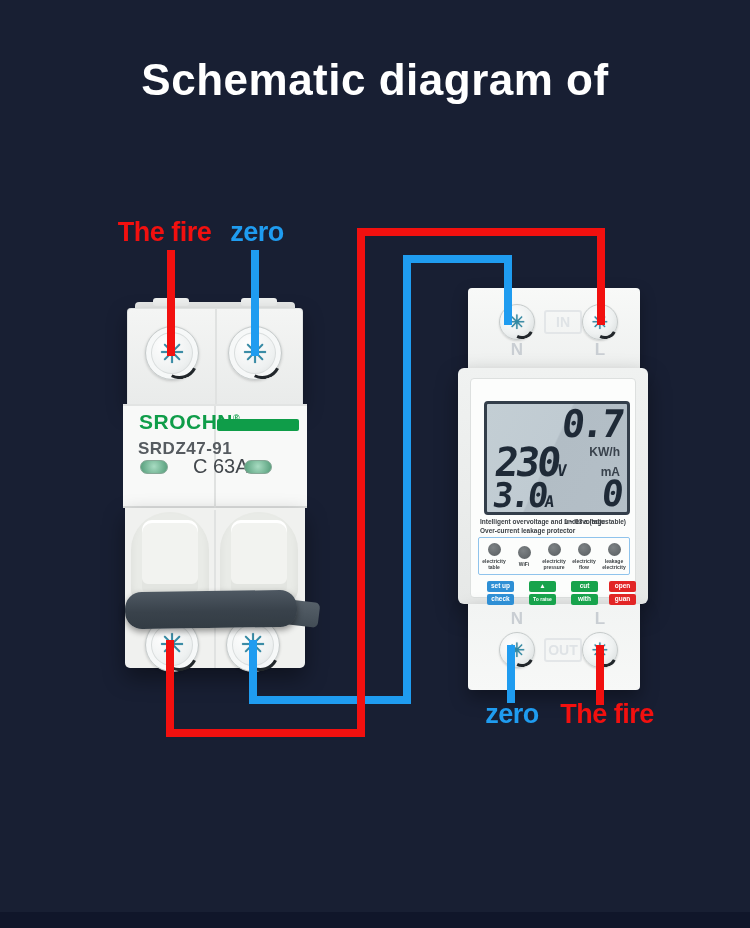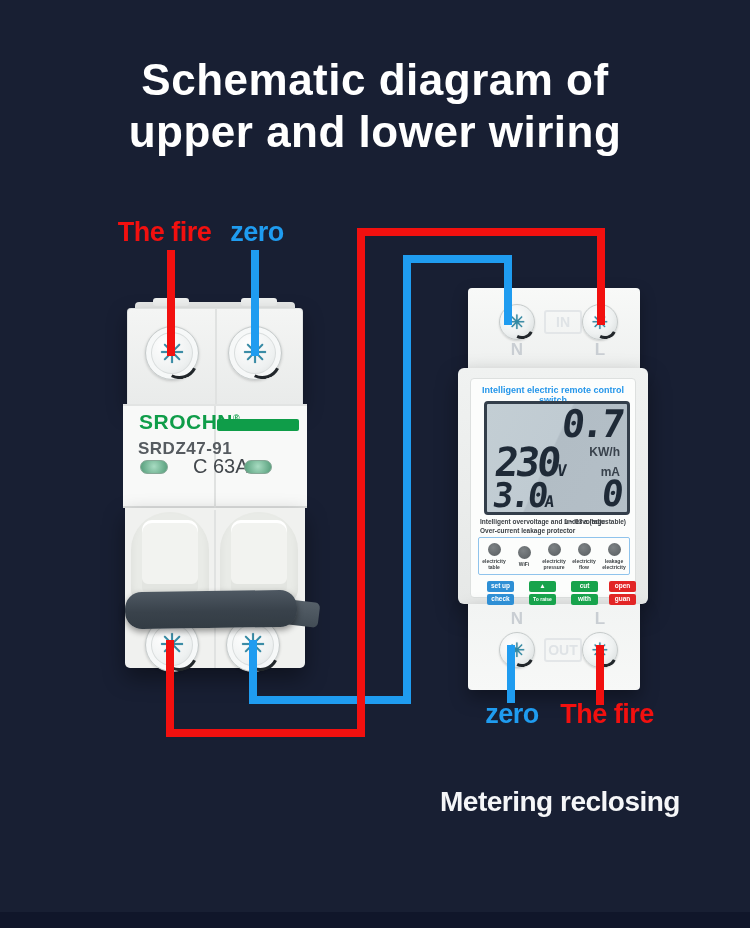--- a/index.html
+++ b/index.html
@@ -97,21 +97,20 @@
   .mt-port { position:absolute; width:38px; height:24px; border:2px solid #e3e6e8; border-radius:3px;
              color:#dfe3e6; font-weight:bold; font-size:14px; display:flex; align-items:center; justify-content:center; }
 </style>
 </head>
 <body>
 
 <div id="stage">
 
   <div class="title">
     <div>Schematic diagram of</div>
-    <div>upper and lower wiring</div>
   </div>
 
   <div class="lbl lbl-red" style="left:112px; top:217px; width:105px;">The fire</div>
   <div class="lbl lbl-blue" style="left:228px; top:217px; width:58px;">zero</div>
 
   <div class="wire wire-b" style="left:251px; top:250px; width:8px; height:106px;"></div>
   <div class="wire wire-b" style="left:249px; top:640px; width:8px; height:64px;"></div>
   <div class="wire wire-b" style="left:249px; top:696px; width:162px; height:8px;"></div>
   <div class="wire wire-b" style="left:403px; top:255px; width:8px; height:449px;"></div>
   <div class="wire wire-b" style="left:403px; top:255px; width:109px; height:8px;"></div>
@@ -186,21 +185,20 @@
         <span class="screw-star">✳</span>
         <span class="screw-arc"></span>
       </div>
     <div class="screw screw-sm" style="left:124px; top:16px;">
         <span class="screw-star">✳</span>
         <span class="screw-arc"></span>
       </div>
     <div class="mt-nl" style="left:47px; top:52px;">N</div>
     <div class="mt-nl" style="left:130px; top:52px;">L</div>
 
-    <div class="mt-header">Intelligent electric remote control switch</div>
 
     <div class="mt-lcd">
       <div class="seg" style="right:5px; top:1px; font-size:38px;">0.7</div>
       <div class="lcd-unit" style="right:7px; top:41px; font-size:12px;">KW/h</div>
       <div class="seg" style="left:8px; top:38px; font-size:40px;"><span>230</span><span class="seg-sub">V</span></div>
       <div class="lcd-unit" style="right:7px; top:61px; font-size:12px;">mA</div>
       <div class="seg" style="left:6px; top:74px; font-size:34px;"><span>3.0</span><span class="seg-sub">A</span></div>
       <div class="seg" style="right:6px; top:72px; font-size:36px;">0</div>
     </div>
 
@@ -257,15 +255,14 @@
       </div>
     <div class="screw screw-sm" style="left:124px; top:344px;">
         <span class="screw-star">✳</span>
         <span class="screw-arc"></span>
       </div>
   </div>
 
   <div class="lbl lbl-blue" style="left:478px; top:699px; width:68px;">zero</div>
   <div class="lbl lbl-red" style="left:552px; top:699px; width:110px;">The fire</div>
 
-  <div class="caption" style="left:418px; top:786px; width:284px;">Metering reclosing</div>
 
 </div>
 
 </body></html>

